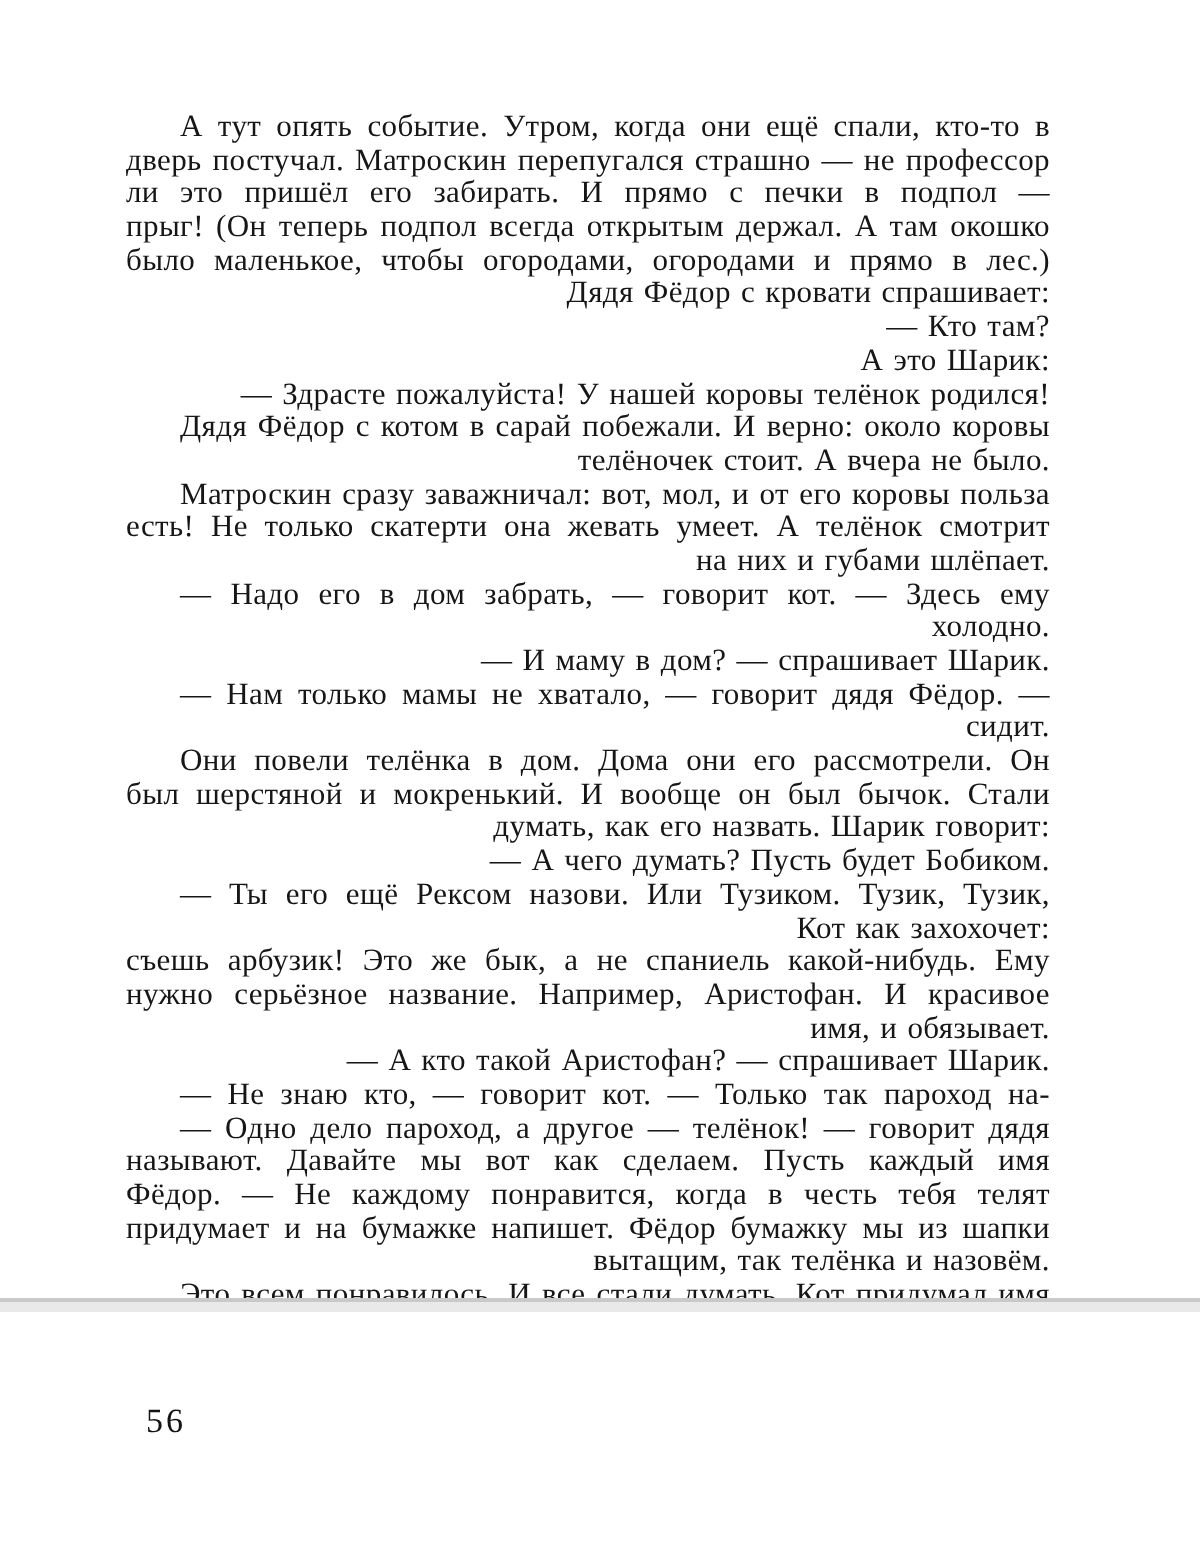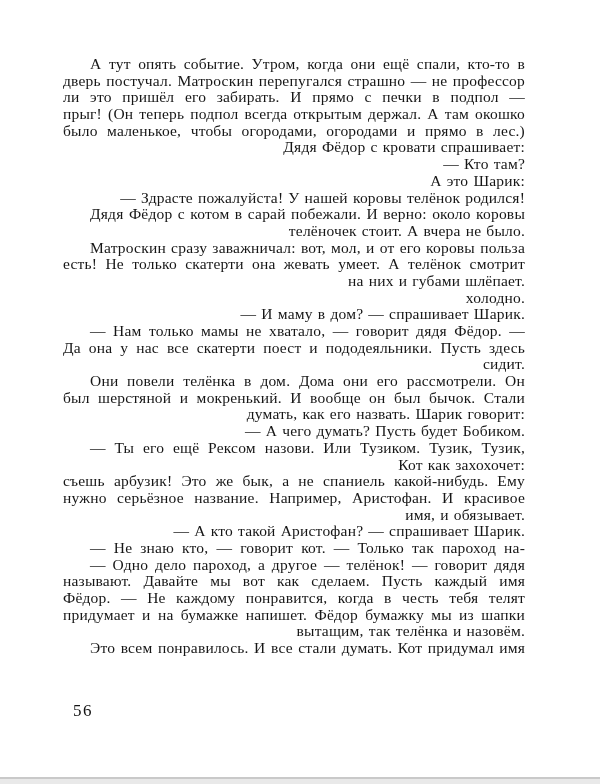--- a/index.html
+++ b/index.html
@@ -13,21 +13,21 @@
     font-family: "Liberation Serif", serif;
     color: #1b1b1b;
     overflow: hidden;
     position: relative;
   }
   .page {
     position: absolute;
     left: 0;
     top: 0;
     width: 600px;
-    height: 784px;
+    height: 656px;
     background: #ffffff;
   }
   .text-block {
     position: absolute;
     left: 63px;
     top: 56px;
     width: 462px;
   }
   .line {
     font-size: 15.5px;
@@ -78,24 +78,24 @@
       <div class="line just">было маленькое, чтобы огородами, огородами и прямо в лес.)</div>
       <div class="line">Дядя Фёдор с кровати спрашивает:</div>
       <div class="line indent">— Кто там?</div>
       <div class="line indent">А это Шарик:</div>
       <div class="line indent">— Здрасте пожалуйста! У нашей коровы телёнок родился!</div>
       <div class="line indent just">Дядя Фёдор с котом в сарай побежали. И верно: около коровы</div>
       <div class="line">телёночек стоит. А вчера не было.</div>
       <div class="line indent just">Матроскин сразу заважничал: вот, мол, и от его коровы польза</div>
       <div class="line just">есть! Не только скатерти она жевать умеет. А телёнок смотрит</div>
       <div class="line">на них и губами шлёпает.</div>
+      <div class="line indent just">— Надо его в дом забрать, — говорит кот. — Здесь ему</div>
       <div class="line">холодно.</div>
       <div class="line indent">— И маму в дом? — спрашивает Шарик.</div>
       <div class="line indent just">— Нам только мамы не хватало, — говорит дядя Фёдор. —</div>
-      <div class="line just">Да она у нас все скатерти поест и пододеяльники. Пусть здесь</div>
       <div class="line">сидит.</div>
       <div class="line indent just">Они повели телёнка в дом. Дома они его рассмотрели. Он</div>
       <div class="line just">был шерстяной и мокренький. И вообще он был бычок. Стали</div>
       <div class="line">думать, как его назвать. Шарик говорит:</div>
       <div class="line indent">— А чего думать? Пусть будет Бобиком.</div>
       <div class="line indent just">— Ты его ещё Рексом назови. Или Тузиком. Тузик, Тузик,</div>
       <div class="line indent">Кот как захохочет:</div>
       <div class="line just">съешь арбузик! Это же бык, а не спаниель какой-нибудь. Ему</div>
       <div class="line just">нужно серьёзное название. Например, Аристофан. И красивое</div>
       <div class="line">имя, и обязывает.</div>

